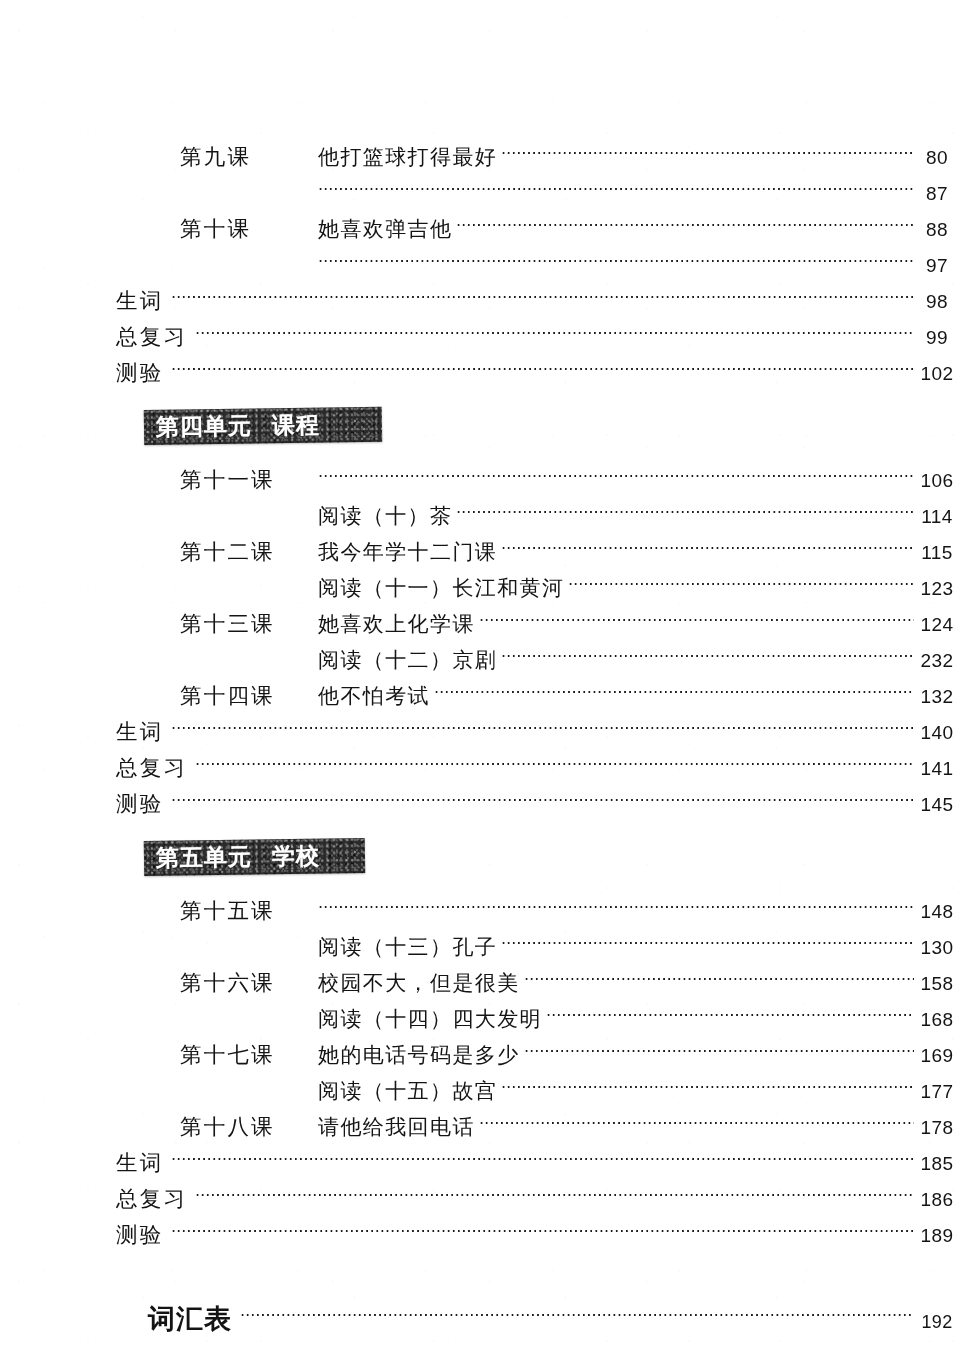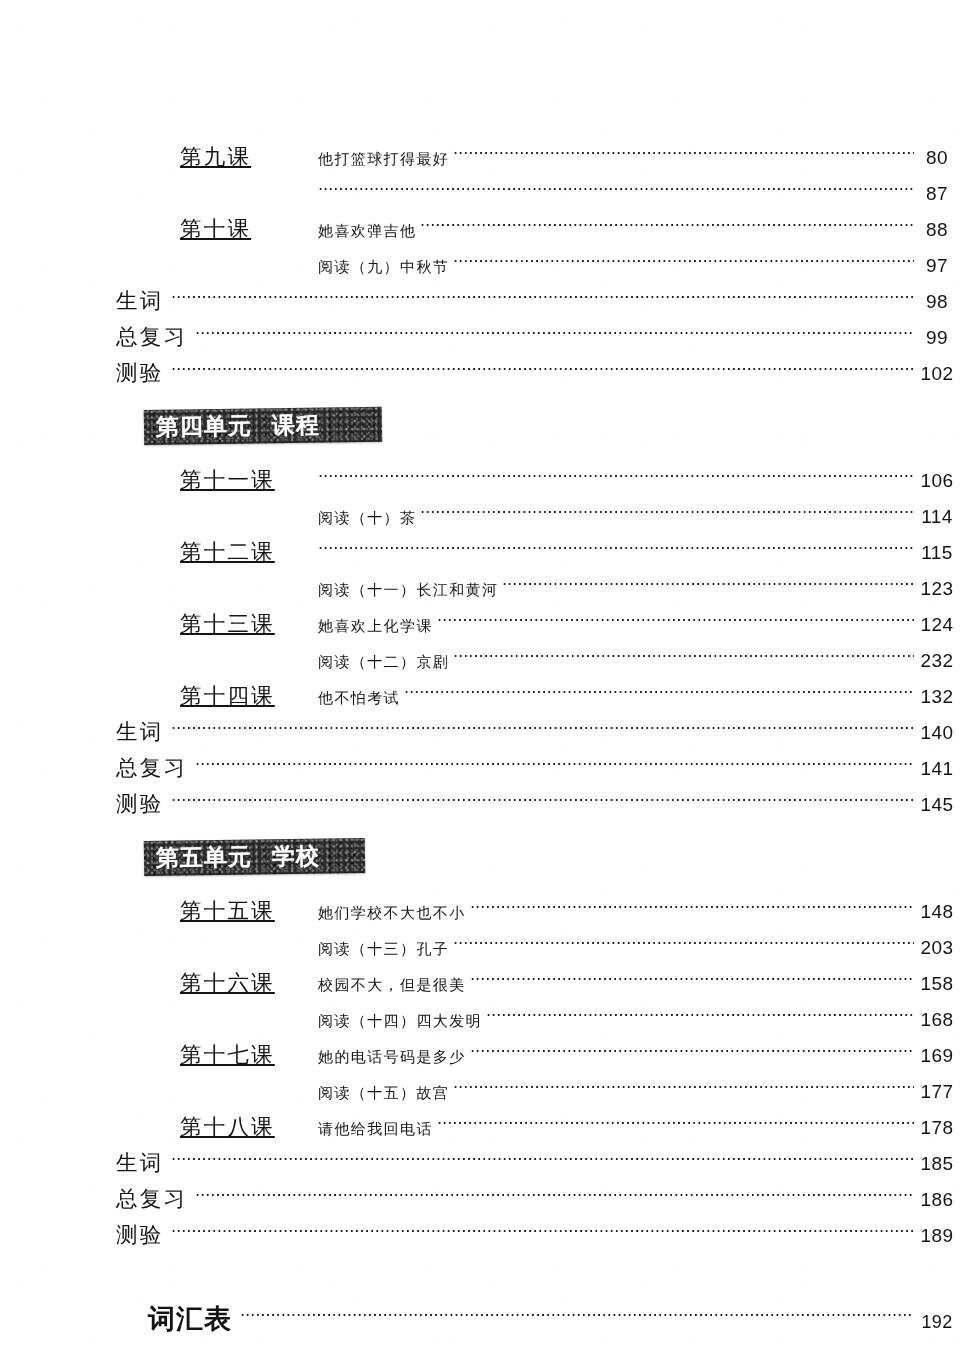--- a/index.html
+++ b/index.html
@@ -52,21 +52,21 @@
   .row .label {
     flex: 0 0 auto;
     white-space: nowrap;
     font-size: 21.5px;
     letter-spacing: 2.2px;
     line-height: 34px;
   }
   .row .title {
     flex: 0 0 auto;
     white-space: nowrap;
-    font-size: 15px;
+    font-size: 21px;
     letter-spacing: 1.4px;
     line-height: 34px;
     padding-right: 4px;
   }
   .row .leader {
     flex: 1 1 auto;
     position: relative;
     height: 34px;
     overflow: hidden;
   }
@@ -84,21 +84,21 @@
     flex: 0 0 auto;
     width: 46px;
     text-align: center;
     font-size: 19px;
     line-height: 34px;
     letter-spacing: .4px;
     font-family: "Liberation Sans", "DejaVu Sans", sans-serif;
   }
 
   
-  .row.lesson .label { width: 138px; margin-left: 180px; text-decoration: underline; }
+  .row.lesson .label { width: 138px; margin-left: 180px; }
   .row.lesson .title { }
 
   
   .row.reading .label { width: 138px; margin-left: 180px; }
 
   
   .row.section .label { margin-left: 116px; padding-right: 8px; }
 
   
   .row.big {
@@ -168,21 +168,20 @@
         <span class="pageno">87</span>
       </div>
       <div class="row lesson" style="top: 202px; padding-right: 129px;">
         <span class="label">第十课</span>
         <span class="title">她喜欢弹吉他</span>
         <span class="leader"></span>
         <span class="pageno">88</span>
       </div>
       <div class="row reading" style="top: 238px; padding-right: 129px;">
         <span class="label"></span>
-        <span class="title">阅读（九）中秋节</span>
         <span class="leader"></span>
         <span class="pageno">97</span>
       </div>
       <div class="row section" style="top: 274px; padding-right: 129px;">
         <span class="label">生词</span>
         <span class="leader"></span>
         <span class="pageno">98</span>
       </div>
       <div class="row section" style="top: 310px; padding-right: 129px;">
         <span class="label">总复习</span>
@@ -203,20 +202,21 @@
         <span class="pageno">106</span>
       </div>
       <div class="row reading" style="top: 489px; padding-right: 129px;">
         <span class="label"></span>
         <span class="title">阅读（十）茶</span>
         <span class="leader"></span>
         <span class="pageno">114</span>
       </div>
       <div class="row lesson" style="top: 525px; padding-right: 129px;">
         <span class="label">第十二课</span>
+        <span class="title">我今年学十二门课</span>
         <span class="leader"></span>
         <span class="pageno">115</span>
       </div>
       <div class="row reading" style="top: 561px; padding-right: 129px;">
         <span class="label"></span>
         <span class="title">阅读（十一）长江和黄河</span>
         <span class="leader"></span>
         <span class="pageno">123</span>
       </div>
       <div class="row lesson" style="top: 597px; padding-right: 129px;">
@@ -250,29 +250,28 @@
       <div class="row section" style="top: 777px; padding-right: 129px;">
         <span class="label">测验</span>
         <span class="leader"></span>
         <span class="pageno">145</span>
       </div>
       <div class="unit-banner" style="top: 841px; left: 144px; width: 221px;">
         <span class="unit-text"><span>第五单元</span><span class="unit-gap"></span><span>学校</span></span>
       </div>
       <div class="row lesson" style="top: 884px; padding-right: 129px;">
         <span class="label">第十五课</span>
-        <span class="title">她们学校不大也不小</span>
         <span class="leader"></span>
         <span class="pageno">148</span>
       </div>
       <div class="row reading" style="top: 920px; padding-right: 129px;">
         <span class="label"></span>
         <span class="title">阅读（十三）孔子</span>
         <span class="leader"></span>
-        <span class="pageno">203</span>
+        <span class="pageno">130</span>
       </div>
       <div class="row lesson" style="top: 956px; padding-right: 129px;">
         <span class="label">第十六课</span>
         <span class="title">校园不大，但是很美</span>
         <span class="leader"></span>
         <span class="pageno">158</span>
       </div>
       <div class="row reading" style="top: 992px; padding-right: 129px;">
         <span class="label"></span>
         <span class="title">阅读（十四）四大发明</span>

